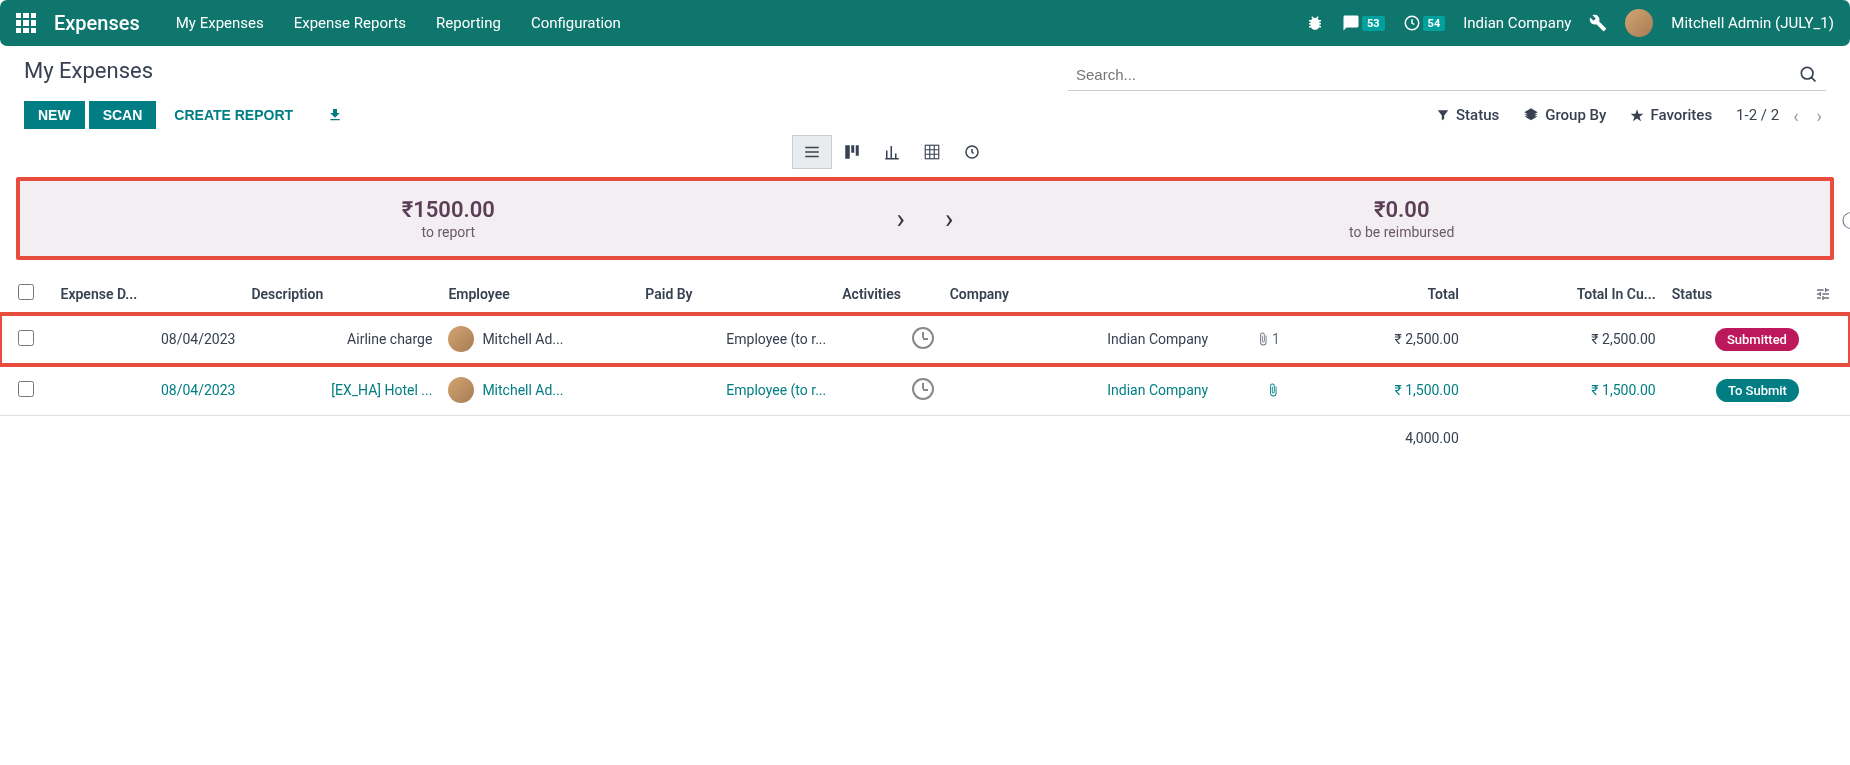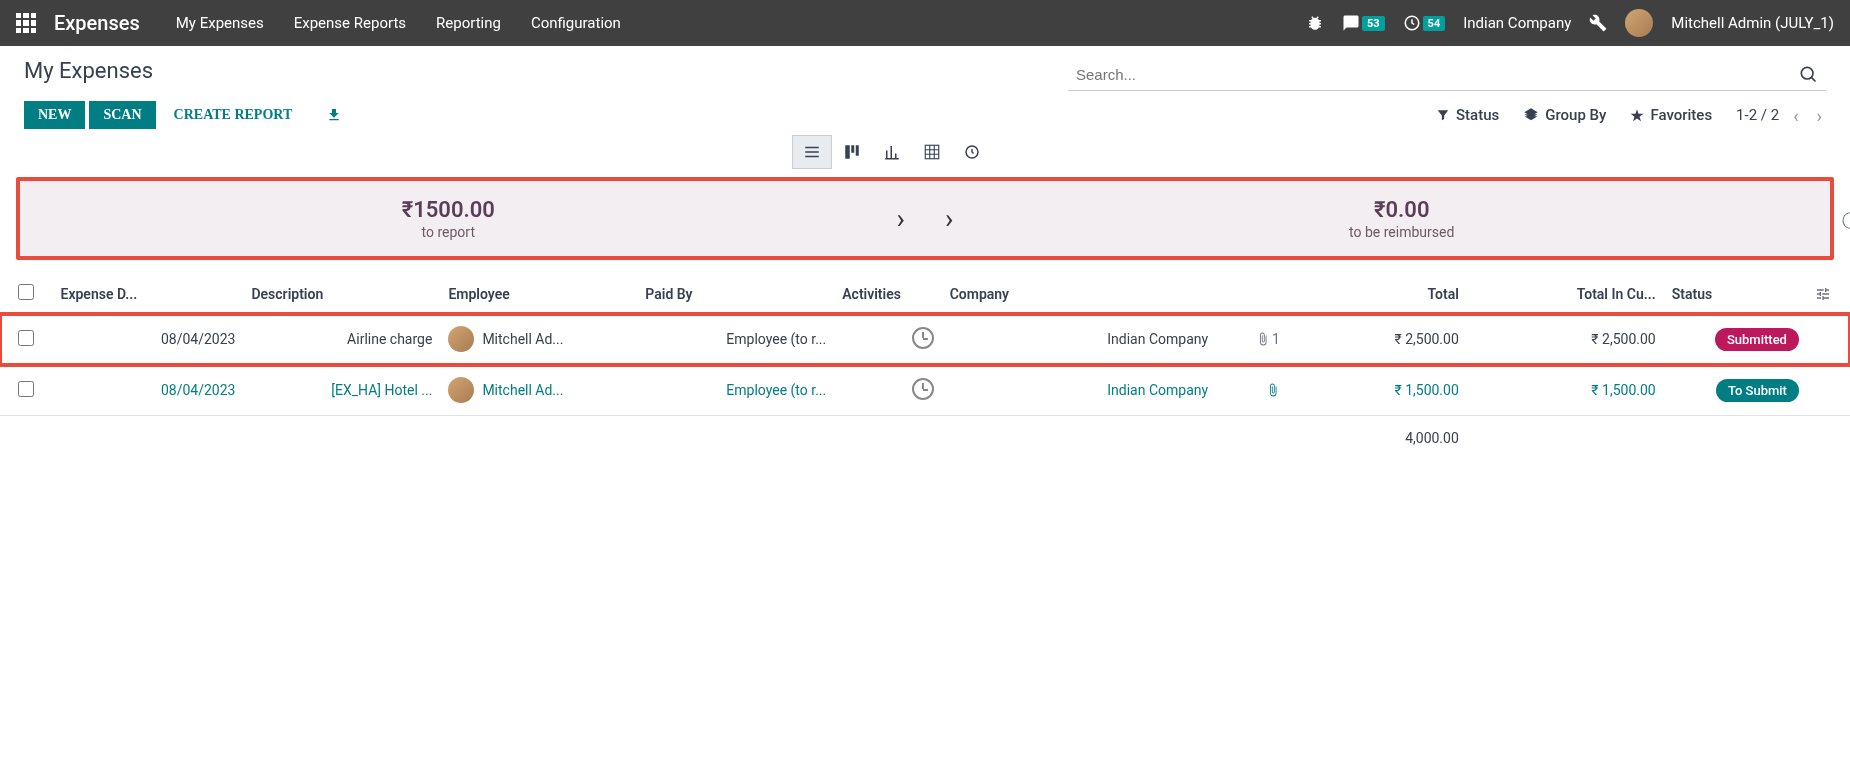--- a/index.html
+++ b/index.html
@@ -1,40 +1,40 @@
 <!DOCTYPE html>
 <html><head>
 <meta charset="utf-8">
 <style>
   * { box-sizing: border-box; margin: 0; padding: 0; }
   body { font-family: -apple-system, BlinkMacSystemFont, "Segoe UI", Roboto, sans-serif; font-size: 14px; color: #374151; background: #fff; width: 1850px; }
   
   
-  .topnav { background: #404040; height: 46px; display: flex; align-items: center; padding: 0 16px; color: #fff; }
+  .topnav { background: #0f766e; height: 46px; display: flex; align-items: center; padding: 0 16px; color: #fff; border-radius: 7px; }
   .apps-icon { width: 20px; height: 20px; display: grid; grid-template-columns: repeat(3,1fr); grid-template-rows: repeat(3,1fr); gap: 2px; margin-right: 18px; cursor: pointer; }
   .apps-icon span { background: #fff; }
   .app-title { font-size: 20px; font-weight: 500; margin-right: 36px; }
   .nav-menu { display: flex; gap: 30px; }
   .nav-menu a { color: #fff; text-decoration: none; font-size: 15px; cursor: pointer; }
   .nav-right { margin-left: auto; display: flex; align-items: center; gap: 18px; }
   .nav-icon { cursor: pointer; display: flex; align-items: center; }
   .badge { background: #00A09D; color: #fff; font-size: 11px; font-weight: bold; padding: 1px 5px; border-radius: 2px; margin-left: 2px; }
   .company-name { font-size: 15px; }
   .avatar { width: 28px; height: 28px; border-radius: 50%; background: linear-gradient(135deg, #d4a574, #a67c52); display: inline-block; }
   .username { font-size: 15px; }
   
   
   .control-bar { padding: 12px 24px 0; }
   .cb-row1 { display: flex; justify-content: space-between; align-items: flex-start; margin-bottom: 10px; }
   .breadcrumb-title { font-size: 22px; color: #374151; }
   .search-box { width: 758px; border-bottom: 1px solid #ccc; padding: 6px 8px; display: flex; align-items: center; color: #999; font-size: 15px; }
   .search-box input { border: none; outline: none; flex: 1; font-size: 15px; }
   .search-icon { margin-left: auto; cursor: pointer; }
   .cb-row2 { display: flex; align-items: center; }
-  .btn { padding: 6px 14px; font-size: 14px; font-weight: 600; cursor: pointer; border: none; margin-right: 4px; font-family: Liberation Serif, serif; }
+  .btn { padding: 6px 14px; font-size: 14px; font-weight: 600; cursor: pointer; border: none; margin-right: 4px; }
   .btn-primary { background: #017E84; color: #fff; }
   .btn-link { background: none; color: #017E84; font-weight: 600; }
   .upload-icon { color: #017E84; margin-left: 16px; cursor: pointer; }
   .cb-right { margin-left: auto; display: flex; align-items: center; gap: 24px; }
   .filter-btn { cursor: pointer; display: flex; align-items: center; gap: 6px; font-size: 15px; font-weight:500; }
   .pager { display: flex; align-items: center; gap: 10px; font-size: 15px; }
   .pager-arrow { cursor: pointer; color: #999; font-size: 18px; padding: 0 4px; }
   .cb-row3 { display: flex; justify-content: flex-start; padding-left: 768px; margin-top: 6px; gap: 0; }
   .view-btn { width: 40px; height: 34px; display: flex; align-items: center; justify-content: center; cursor: pointer; border: 1px solid transparent; }
   .view-btn.active { background: #e9ecef; border-color: #ccc; }

